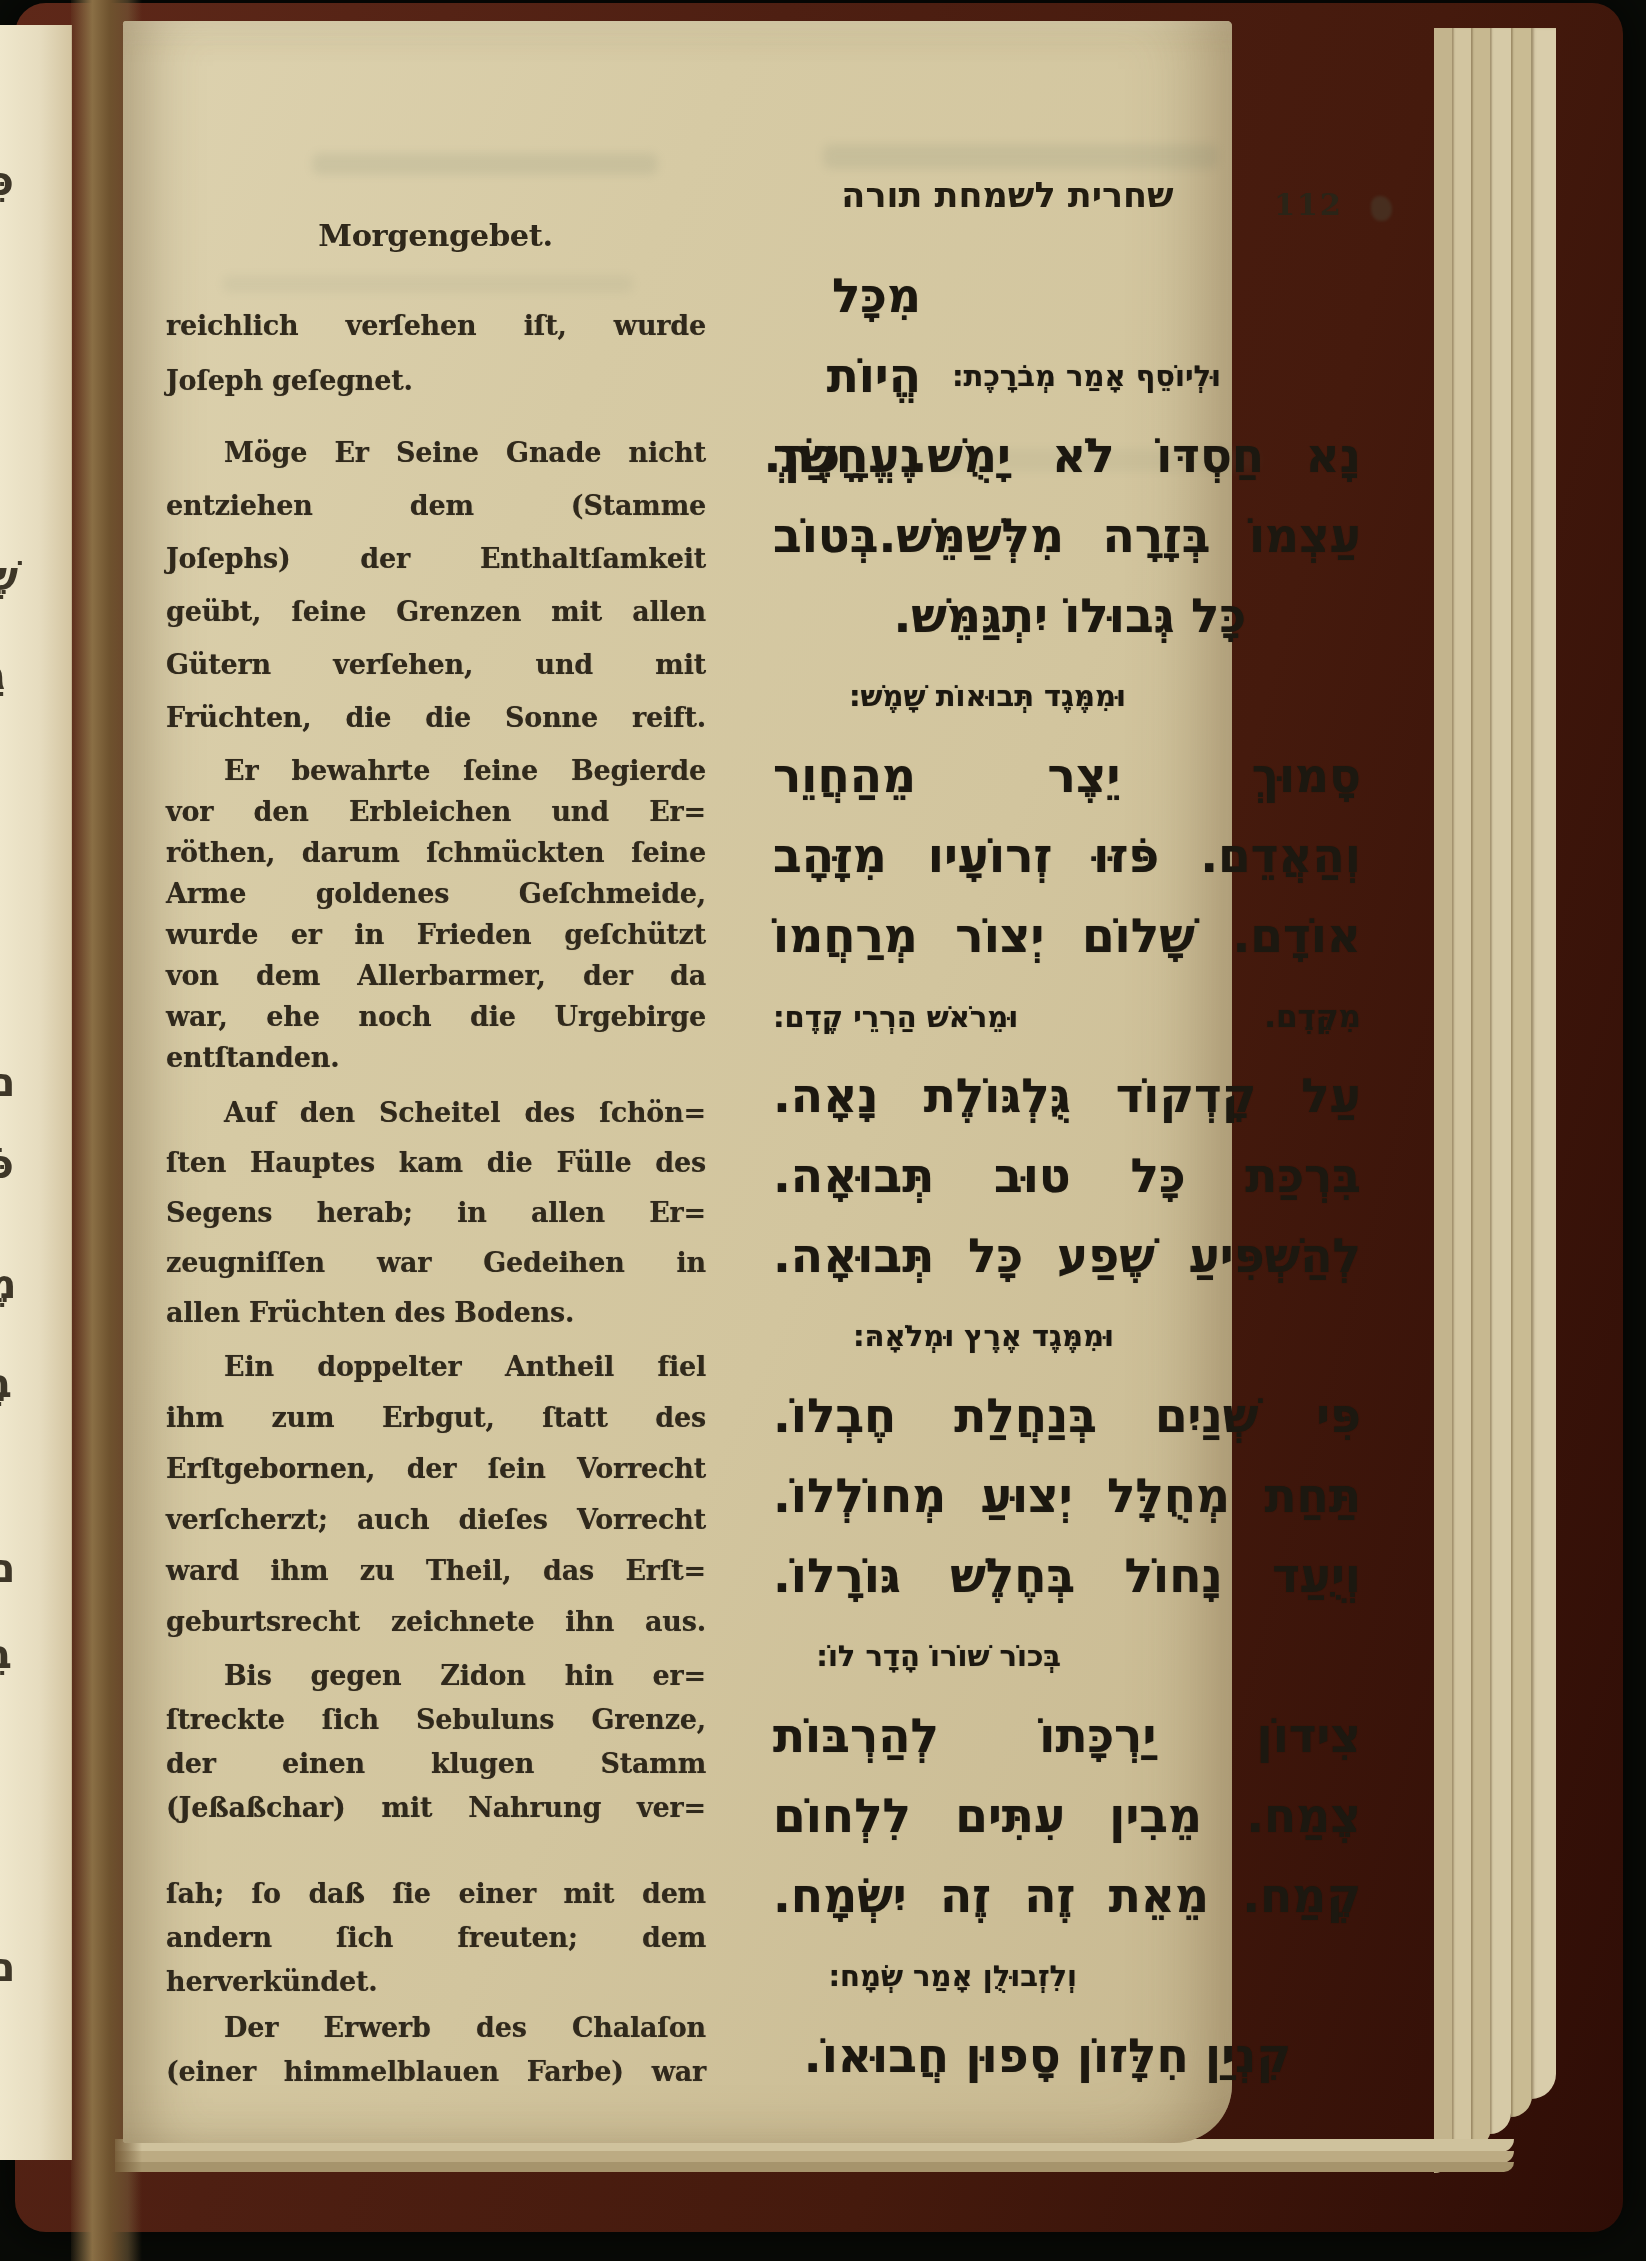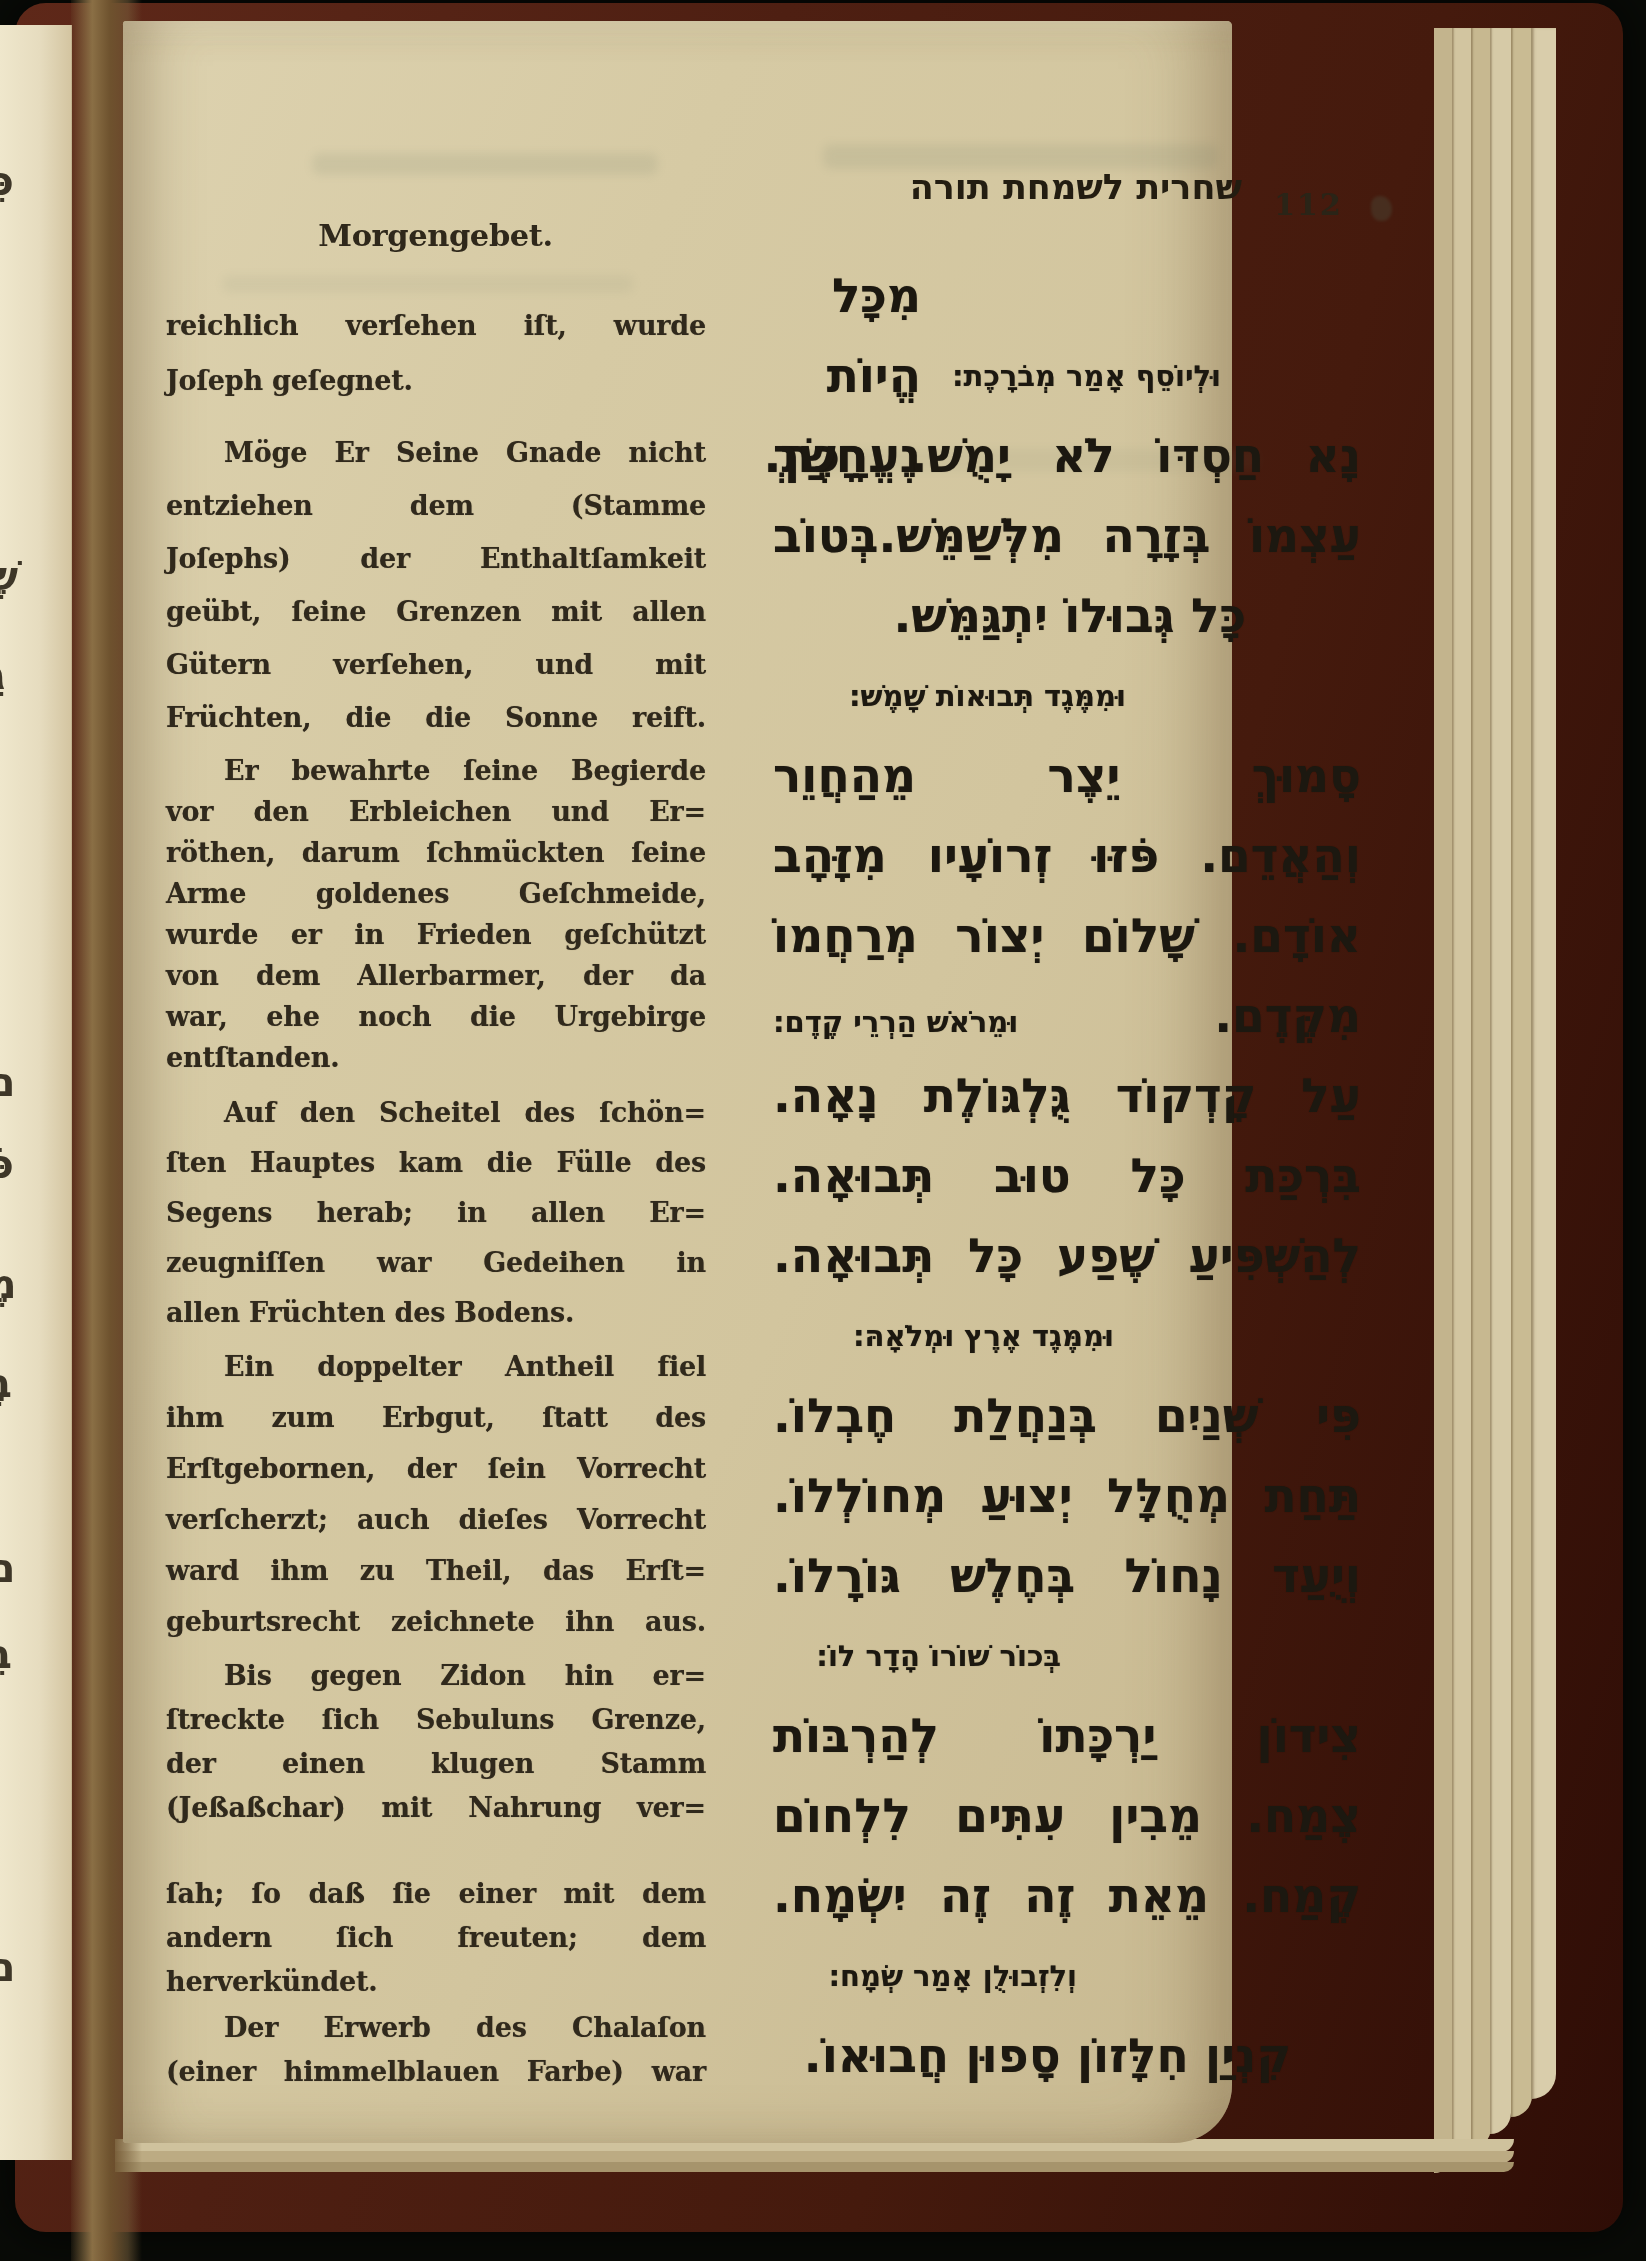--- a/index.html
+++ b/index.html
@@ -44,42 +44,42 @@
         box-shadow:inset 45px 0 58px -25px rgba(100,78,45,.40),
                    inset -58px -8.2px 74px -33px rgba(115,92,58,.45),
                    inset 0 15px 25px -15px rgba(235,228,200,.9);}
 
   
   .ghost{background:#6d7a64;filter:blur(5px);opacity:.13;border-radius:8.2px;}
 
   
   .de-header{left:45px;top:196px;width:535px;text-align:center;
              font-size:30.5px;font-weight:bold;color:#2f281b;letter-spacing:-0.4px;}
-  .he-header{left:650px;top:146px;width:469px;direction:rtl;
+  .he-header{left:650px;top:154px;width:469px;text-align:center;direction:rtl;
              font-family:"DejaVu Sans",sans-serif;font-weight:bold;font-size:35px;color:#231d11;}
   .page-number{left:1151px;top:165px;width:99px;font-size:30.5px;font-weight:bold;color:#2a2417;letter-spacing:1.6px;}
   .num-smudge{left:1248px;top:175px;width:21.4px;height:25px;background:#4a4231;opacity:.5;border-radius:40% 60% 50% 50%;filter:blur(1.6px);}
 
   
   .de-col{left:43px;top:0;width:540px;height:2122px;}
   .de-para{position:absolute;left:0;width:100%;color:#30291c;}
   .de-line{font-size:27px;font-weight:bold;letter-spacing:-0.2px;white-space:normal;
            text-shadow:0 0 0.8px rgba(43,36,24,.45);}
   .de-line.j{text-align:justify;text-align-last:justify;}
 
   
   .he-col{left:650px;top:235px;width:588px;height:1887px;direction:rtl;
           font-family:"DejaVu Sans",sans-serif;color:#1c1810;}
   .he-line{height:80px;line-height:80px;text-align:right;font-weight:bold;
            text-shadow:0 0 0.8px rgba(25,20,12,.5);}
   .he-line.big{font-size:47px;}
   .he-line.small{font-size:29px;}
   .he-line.j{text-align:justify;text-align-last:justify;}
   .he-line.mixed{display:flex;justify-content:space-between;align-items:baseline;}
-  .he-line.mixed .t{font-size:47px;}
+  .he-line.mixed .t{font-size:31px;}
   .he-line.mixed .t2{font-size:29px;}
 </style>
 </head>
 <body>
 
 <div class="abs" style="left:0;top:0;width:1646px;height:2261px;">
 
   <div class="abs cover"></div>
 
   <div class="abs stack">

